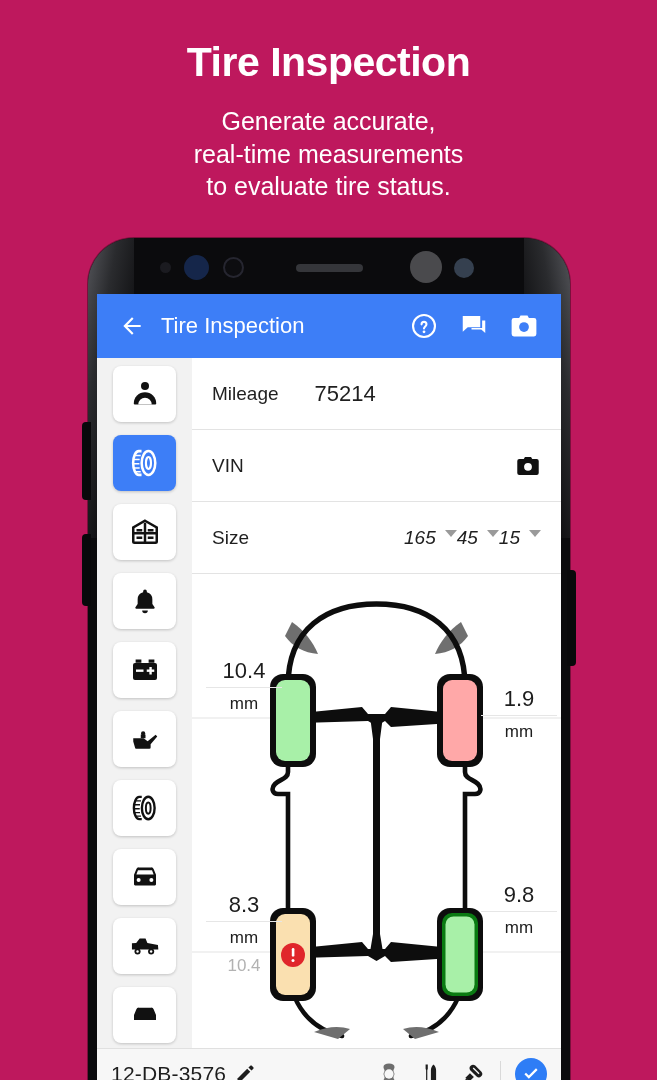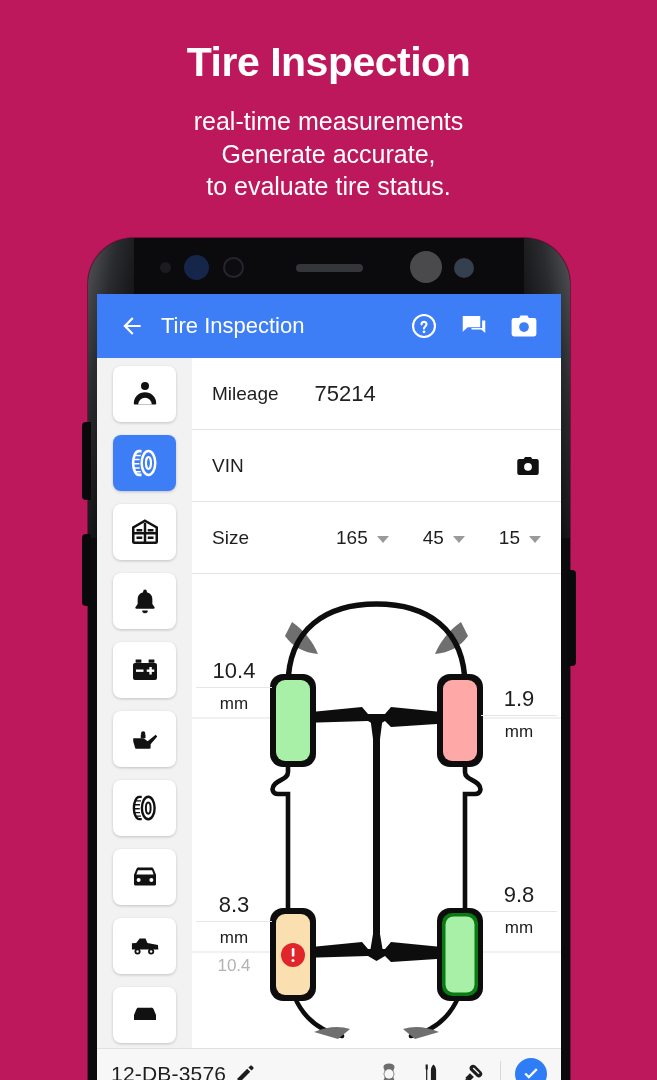--- a/index.html
+++ b/index.html
@@ -104,38 +104,38 @@
   }
 
   .frow {
     display:flex; align-items:center; height:72px;
     border-bottom:1px solid #e3e3e3; padding:0 20px;
   }
   .frow-label { font-size:19px; color:#1f1f1f; }
   .frow-value { font-size:22px; color:#1f1f1f; margin-left:36px; }
   .frow-spacer { flex:1; }
   .size-grp { display:flex; flex:1; justify-content:flex-end; align-items:center; }
-  .size-cell { display:flex; align-items:center; margin-left:34px; cursor:pointer; }
+  .size-cell { display:flex; align-items:flex-start; cursor:pointer;font-style:italic; }
   .size-cell .v { font-size:19px; color:#1f1f1f; }
   .size-cell .caret {
     width:0;height:0;border-left:6px solid transparent;border-right:6px solid transparent;
     border-top:7px solid #9a9a9a; margin-left:9px; margin-top:3px;
   }
   .cam-btn { cursor:pointer; display:flex; align-items:center; }
 
   
   .diagram { position:relative; height:470px; background:#fff; }
   .diagram svg { position:absolute; left:0; top:0; }
 
   .meas { position:absolute; text-align:center; }
   .meas .val { font-size:22px; color:#1d1d1d; line-height:1.15; }
   .meas .hr { height:1px; background:#e6e6e6; margin:4px 0 6px 0; }
   .meas .unit { font-size:17px; color:#1d1d1d; }
   .meas .prev { font-size:17px; color:#b2b2b2; margin-top:8px; }
-  .meas.left  { left:4px;  width:76px; }
+  .meas.left  { left:14px;  width:76px; }
   .meas.right { right:4px; width:76px; }
   .m-fl { top:84px; }
   .m-fr { top:84px;margin-top:28px; }
   .m-rl { top:318px; }
   .m-rr { top:308px; }
 
   
   .bottombar {
     position:absolute; left:0; bottom:0; width:464px; height:50px;
     background:#f7f7f7; border-top:1px solid #e0e0e0;
@@ -153,22 +153,22 @@
   }
 </style>
 </head>
 <body>
 
 <div id="root">
 
   <div class="promo">
     <div class="promo-title">Tire Inspection</div>
     <div class="promo-sub">
+      <div>Generate accurate,</div>
       <div>real-time measurements</div>
-      <div>Generate accurate,</div>
       <div>to evaluate tire status.</div>
     </div>
   </div>
 
   <div class="phone">
     <div class="phone-glossL"></div>
     <div class="phone-glossR"></div>
 
     <div class="btn-side btn-vol-up"></div>
     <div class="btn-side btn-vol-dn"></div>

